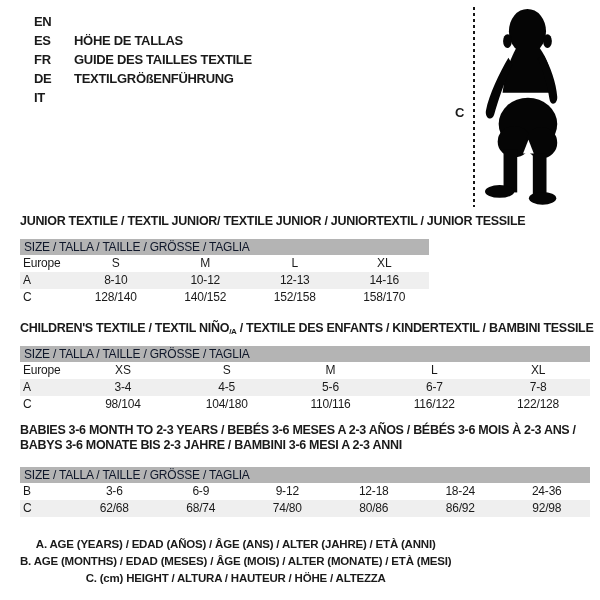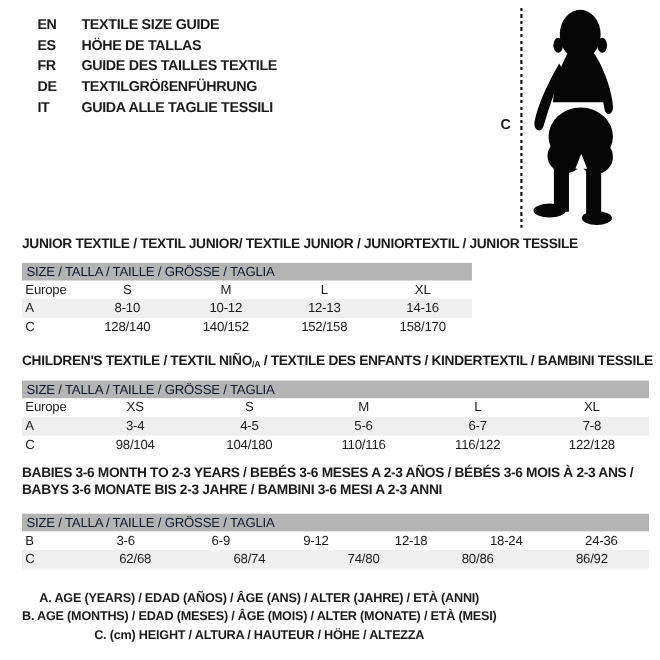--- a/index.html
+++ b/index.html
@@ -35,37 +35,35 @@
   .footnote{height:17px;line-height:17px;font-size:11.5px;font-weight:bold;letter-spacing:-0.2px;white-space:nowrap;}
 </style>
 </head>
 <body>
 
 <div id="canvas">
 
   <div class="langs">
     <div class="lang-row">
       <span class="lang-code">EN</span>
-      <span class="lang-label">TEXTILE SIZE GUIDE</span>
     </div>
     <div class="lang-row">
       <span class="lang-code">ES</span>
       <span class="lang-label">HÖHE DE TALLAS</span>
     </div>
     <div class="lang-row">
       <span class="lang-code">FR</span>
       <span class="lang-label">GUIDE DES TAILLES TEXTILE</span>
     </div>
     <div class="lang-row">
       <span class="lang-code">DE</span>
       <span class="lang-label">TEXTILGRÖßENFÜHRUNG</span>
     </div>
     <div class="lang-row">
       <span class="lang-code">IT</span>
-      <span class="lang-label">GUIDA ALLE TAGLIE TESSILI</span>
     </div>
   </div>
 
   <div class="measure-line"></div>
   <div class="measure-label">C</div>
   <svg class="baby-svg" width="98" height="205" viewBox="0 0 100 210" xmlns="http://www.w3.org/2000/svg">
     <g fill="#050505">
       <ellipse cx="51.5" cy="27" rx="19" ry="23"></ellipse>
       <ellipse cx="31" cy="37" rx="4.5" ry="7"></ellipse>
       <ellipse cx="72" cy="37" rx="4.5" ry="7"></ellipse>
@@ -159,20 +157,21 @@
       <span class="cell">18-24</span>
       <span class="cell">24-36</span>
     </div>
     <div class="trow shaded">
       <span class="lbl">C</span>
       <span class="cell">62/68</span>
       <span class="cell">68/74</span>
       <span class="cell">74/80</span>
       <span class="cell">80/86</span>
       <span class="cell">86/92</span>
+      <span class="cell">92/98</span>
     </div>
   </section>
 
   <div class="footnotes">
     <div class="footnote">A. AGE (YEARS) / EDAD (AÑOS) / ÂGE (ANS) / ALTER (JAHRE) / ETÀ (ANNI)</div>
     <div class="footnote">B. AGE (MONTHS) / EDAD (MESES) / ÂGE (MOIS) / ALTER (MONATE) / ETÀ (MESI)</div>
     <div class="footnote">C. (cm) HEIGHT / ALTURA / HAUTEUR / HÖHE / ALTEZZA</div>
   </div>
 
 </div>

